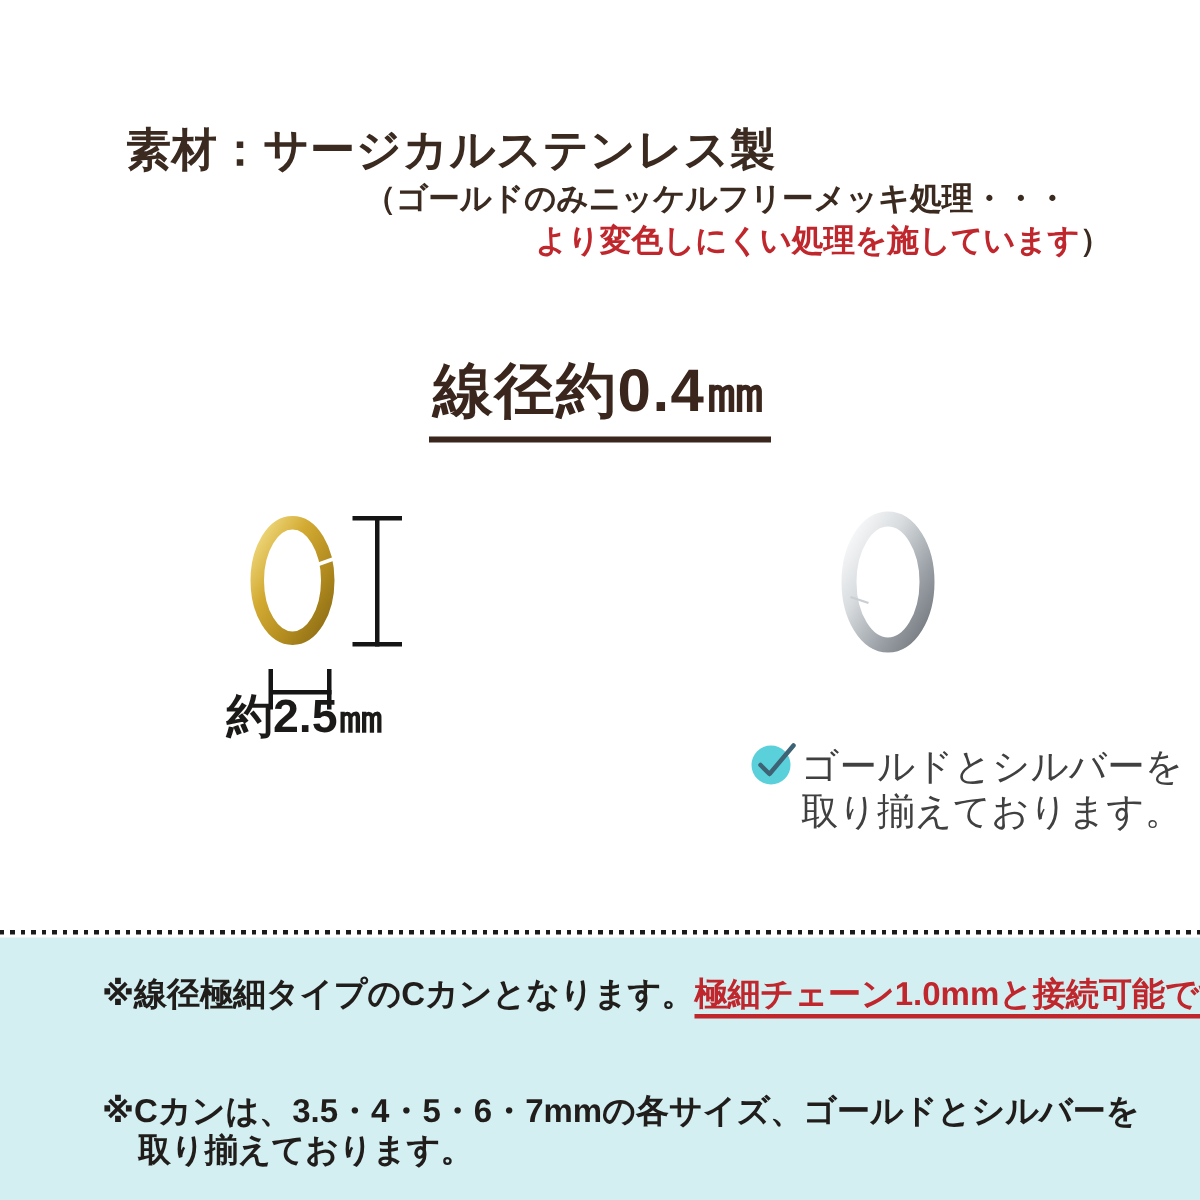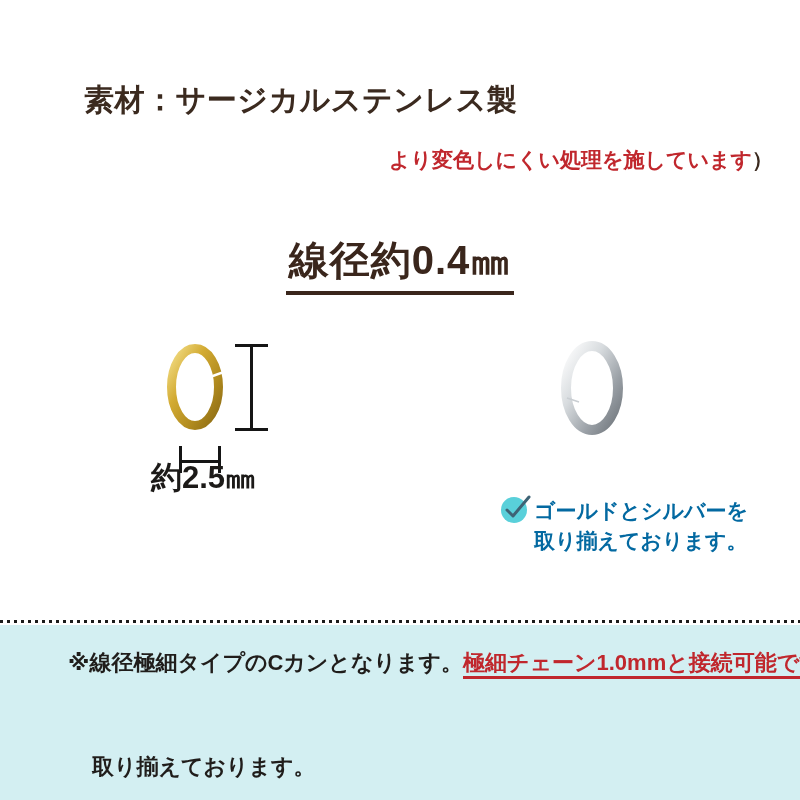--- a/index.html
+++ b/index.html
@@ -16,21 +16,21 @@
     text-align:right;
   }
   .paren1 {
     position:absolute; left:243px; top:118px;
     font-size:21px; font-weight:700; color:#3b2a1f; white-space:nowrap;
   }
   .paren2 {
     position:absolute; left:357px; top:146px;
     font-size:21px; font-weight:700; white-space:nowrap;
   }
-  .paren2 .red  { color:#c0272d;margin-left:32px; }
+  .paren2 .red  { color:#c0272d; }
   .paren2 .dark { color:#3b2a1f; }
 
   
   .title-wrap { position:absolute; left:0; top:233px; width:800px; text-align:center; }
   .title {
     display:inline-block; font-size:40px; font-weight:700; color:#3a261c;
     border-bottom:4px solid #3a261c; padding:0 3px 3px; letter-spacing:1px;
     white-space:nowrap;
   }
 
@@ -51,21 +51,21 @@
     font-size:31px; font-weight:700; color:#1c1a18; white-space:nowrap;
   }
   .w-label {
     position:absolute; left:151px; top:457px;
     font-size:31px; font-weight:700; color:#1c1a18; white-space:nowrap;
   }
 
   .check-icon { position:absolute; left:500px; top:493px; }
   .avail {
     position:absolute; left:534px; top:496px;
-    font-size:21px; font-weight:700; color:#0369a1; line-height:30px;
+    font-size:25px; font-weight:400; color:#404040; line-height:30px;
     white-space:nowrap;
   }
 
   
   .notes {
     position:absolute; left:0; top:625px; width:800px; height:175px;
     background:#d3eff2;
   }
   .dotted {
     position:absolute; left:0; top:-5px; width:800px; height:3px;
@@ -80,20 +80,21 @@
   .n3a { left:68px; top:101px; }
   .n3b { left:92px; top:127px; }
   .hl  { color:#c0272d; border-bottom:3px solid #c0272d; padding-bottom:1px; }
 </style>
 </head>
 <body>
 
 <div class="canvas">
 
   <div class="material">素材：サージカルステンレス製</div>
+  <div class="paren1">（ゴールドのみニッケルフリーメッキ処理・・・</div>
   <div class="paren2"><span class="red">より変色しにくい処理を施しています</span><span class="dark">）</span></div>
 
   <div class="title-wrap">
     <span class="title">線径約0.4㎜</span>
   </div>
 
   <svg class="gold-ring" width="58" height="88" viewBox="0 0 58 88">
     <defs>
       <linearGradient id="goldGrad" x1="0" y1="0" x2="1" y2="1">
         <stop offset="0" stop-color="#f4e08a"></stop>
@@ -133,16 +134,17 @@
     <path d="M7 17 L13 23 L29 4" fill="none" stroke-linecap="round" stroke-linejoin="round" stroke-width="3" stroke="#3e6375"></path>
   </svg>
   <div class="avail">
     <div>ゴールドとシルバーを</div>
     <div>取り揃えております。</div>
   </div>
 
   <div class="notes">
     <div class="dotted"></div>
     <div class="note n1"><span>※線径極細タイプのCカンとなります。</span><span class="hl">極細チェーン1.0mmと接続可能です</span></div>
+    <div class="note n3a">※Cカンは、3.5・4・5・6・7mmの各サイズ、ゴールドとシルバーを</div>
     <div class="note n3b">取り揃えております。</div>
   </div>
 
 </div>
 
 </body></html>

